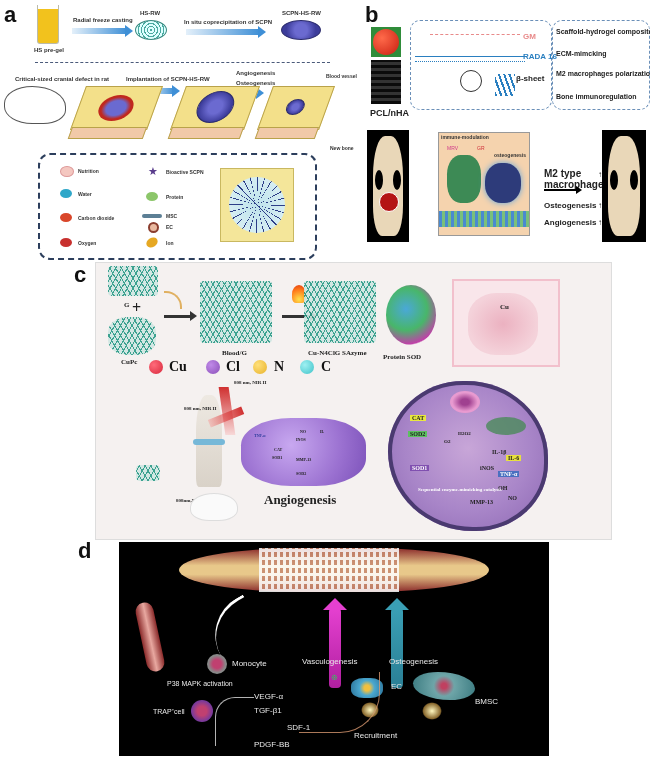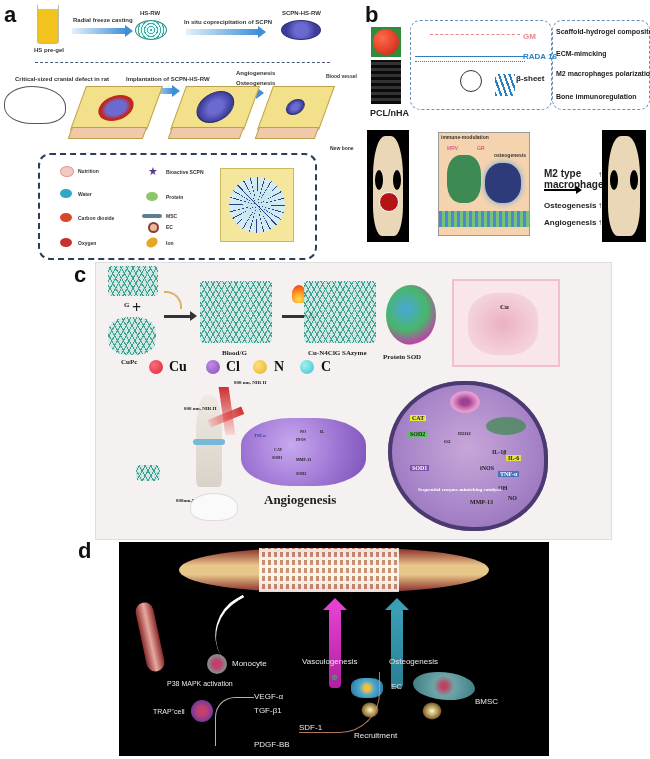--- a/index.html
+++ b/index.html
@@ -261,21 +261,21 @@
   <div class="abs" style="left:22px;top:60px;width:18px;height:70px;border-radius:10px;background:linear-gradient(90deg, #8a2a2a, #e8a8a0, #8a2a2a);transform:rotate(-12deg);"></div>
 
   <div class="cell" style="left:88px;top:112px;width:20px;height:20px;background:radial-gradient(circle at 50% 50%, #c04070 30%, #888 60%);"></div>
   <div class="d-text" style="left:113px;top:117px;">Monocyte</div>
   <div class="d-text" style="left:48px;top:138px;font-size:7px;">P38 MAPK activation</div>
   <div class="cell" style="left:72px;top:158px;width:22px;height:22px;background:radial-gradient(circle at 50% 50%, #c04070 30%, #7a3a9a 65%);"></div>
   <div class="d-text" style="left:34px;top:165px;font-size:7px;">TRAP⁺cell</div>
 
   <div class="d-text" style="left:135px;top:150px;">VEGF-α</div>
   <div class="d-text" style="left:135px;top:164px;">TGF-β1</div>
-  <div class="d-text" style="left:135px;top:181px;padding-left:45px;">SDF-1</div>
+  <div class="d-text" style="left:123px;top:181px;padding-left:45px;">SDF-1</div>
   <div class="d-text" style="left:135px;top:198px;">PDGF-BB</div>
   <div class="abs" style="left:96px;top:155px;width:38px;height:48px;border-left:1px solid #fff;border-top:1px solid #fff;border-radius:20px 0 0 0;opacity:0.7;"></div>
 
   <div class="d-text" style="left:183px;top:115px;">Vasculogenesis</div>
   <div class="d-text" style="left:270px;top:115px;">Osteogenesis</div>
   <div class="d-text" style="left:212px;top:131px;color:#3ac060;">⊕</div>
 
   <div class="cell" style="left:232px;top:136px;width:32px;height:20px;border-radius:40%;background:radial-gradient(circle, #f0c040 15%, #4aa8d0 40%, #2a6f95);"></div>
   <div class="d-text" style="left:272px;top:140px;">EC</div>
   <div class="cell" style="left:294px;top:130px;width:62px;height:28px;border-radius:40% 60% 40% 60%;background:radial-gradient(circle, #c04060 8%, #6ea5a8 30%, #3a7a80);"></div>

